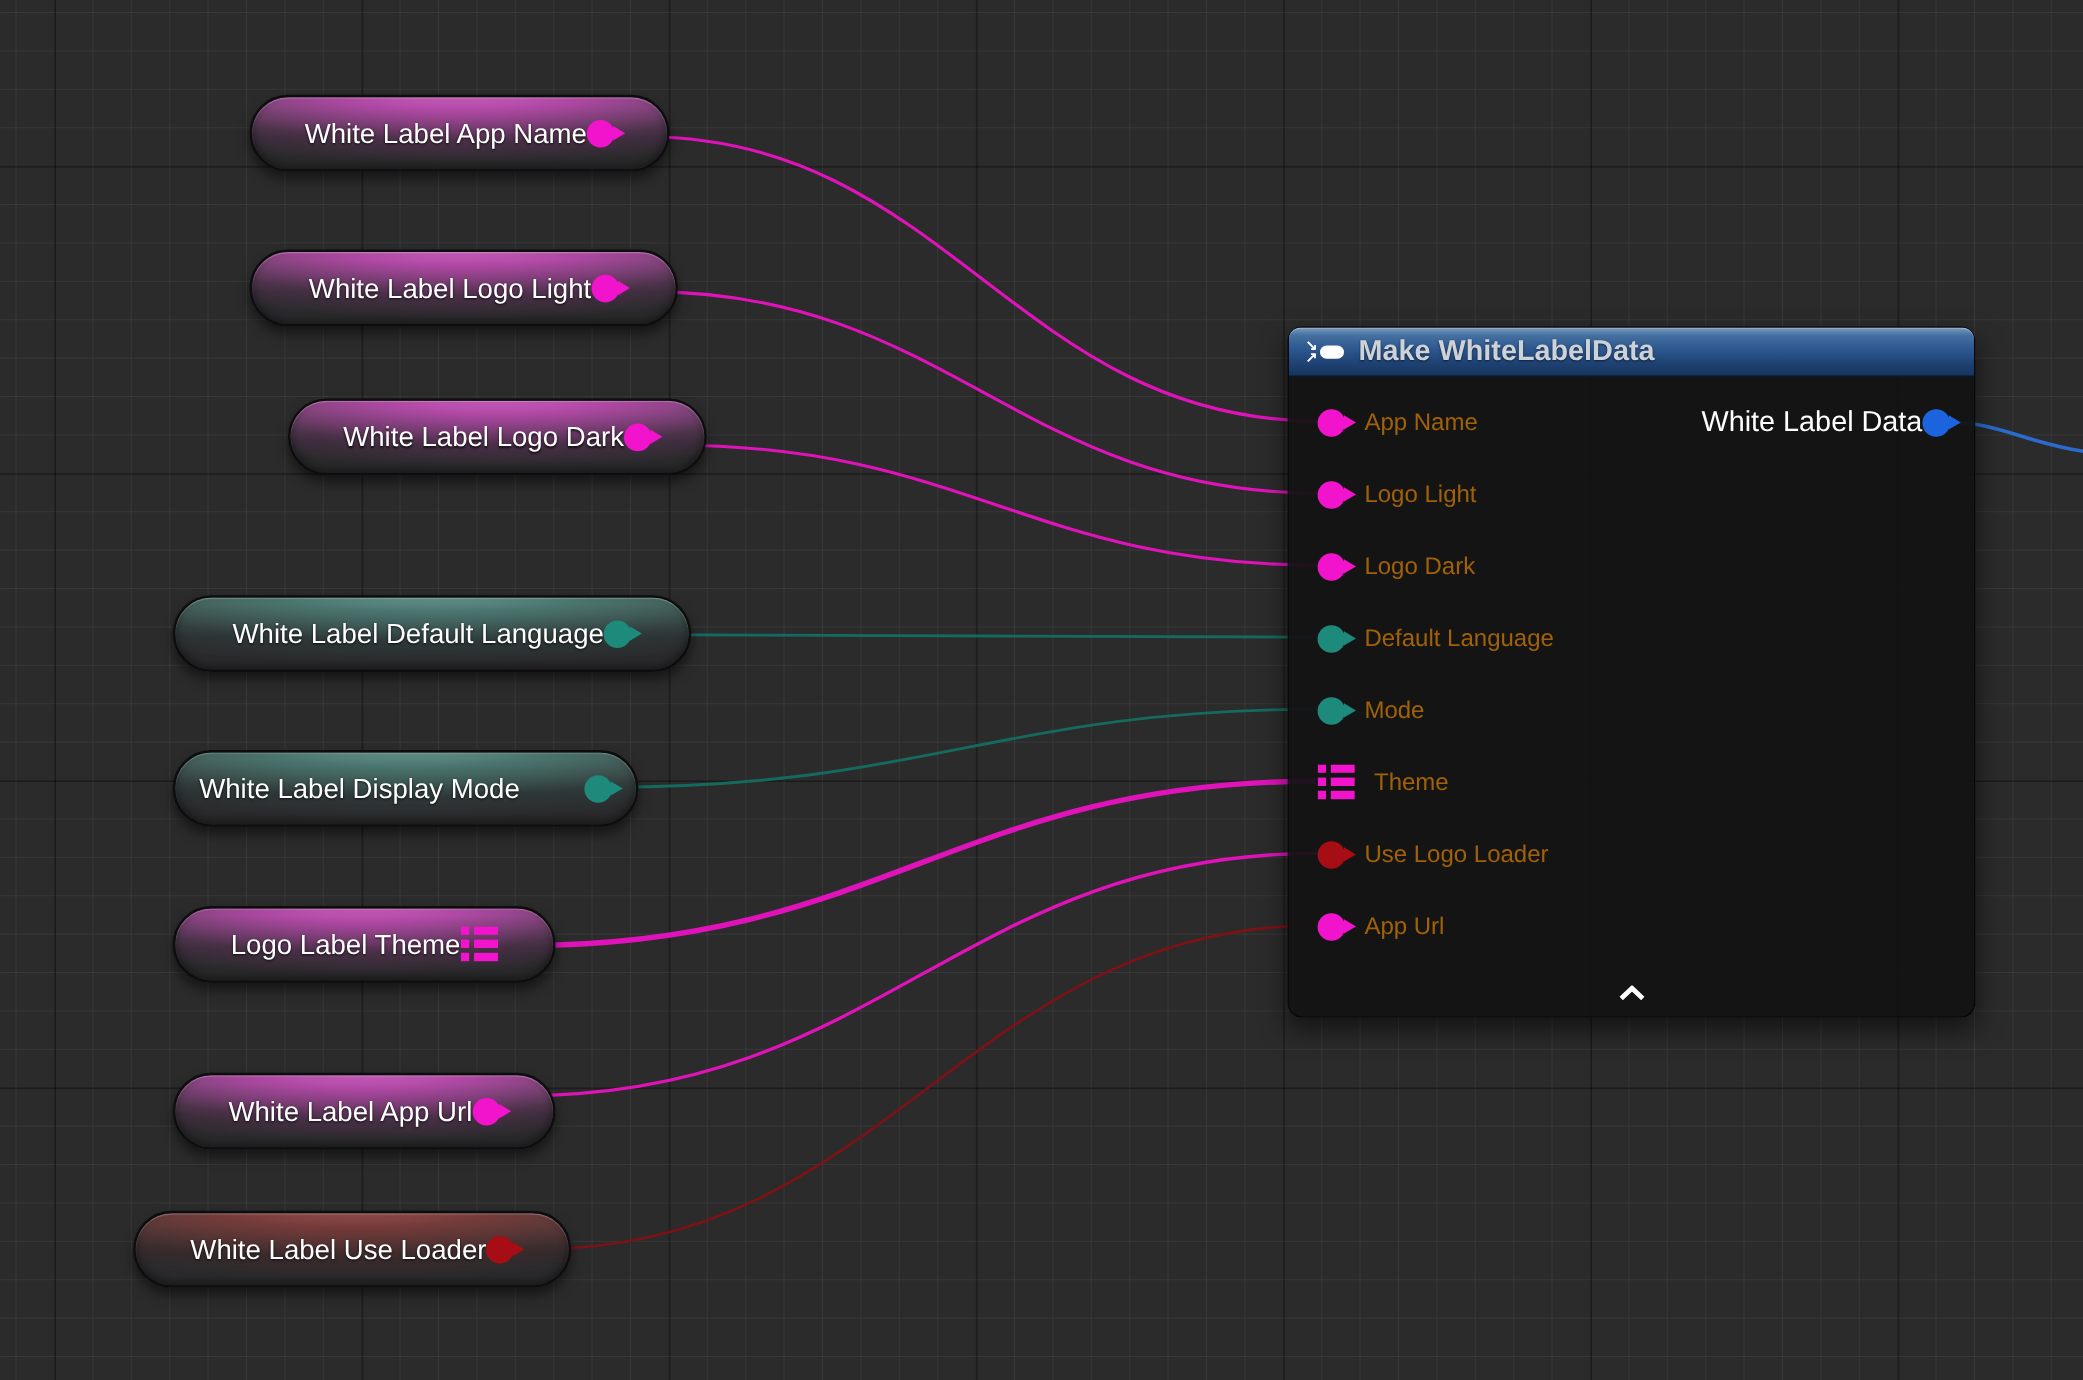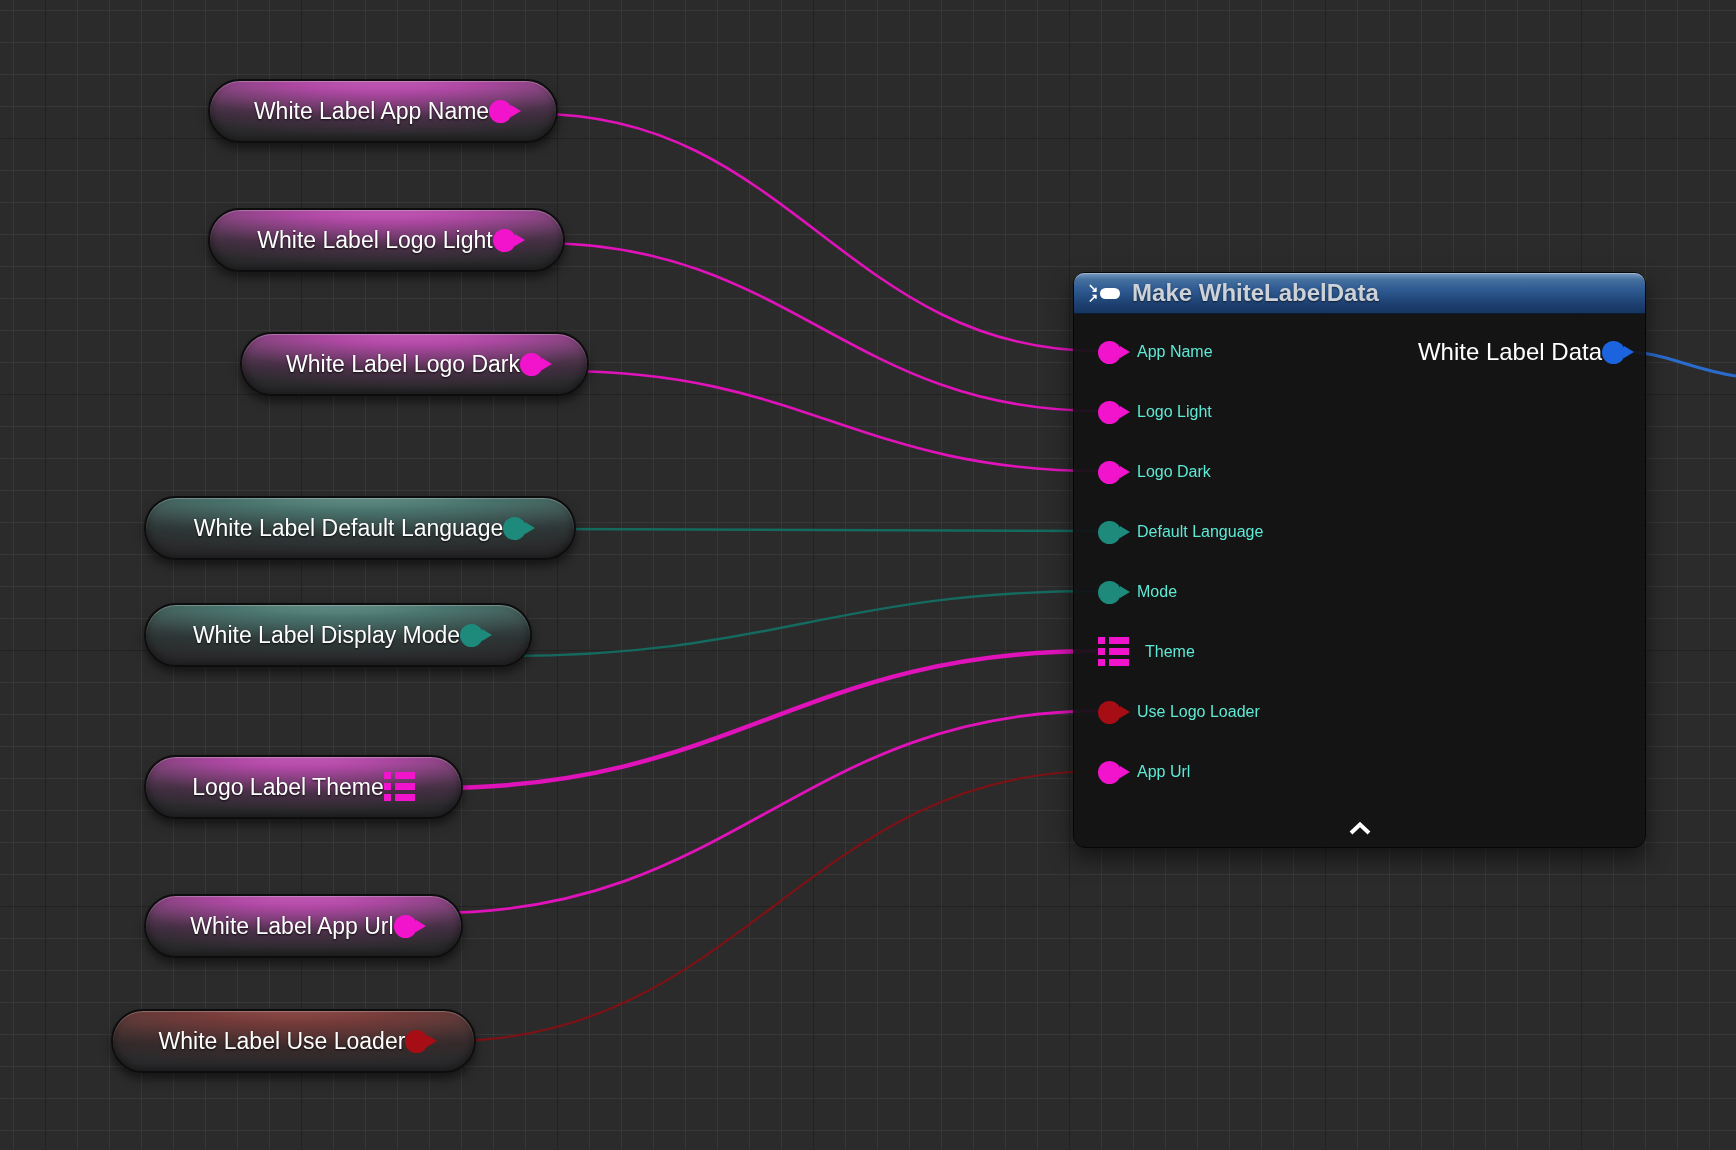--- a/index.html
+++ b/index.html
@@ -35,21 +35,21 @@
     radial-gradient(130% 150% at 50% -25%, rgba(136,188,178,.92) 0%, rgba(77,131,122,.8) 30%, rgba(52,82,77,.35) 58%, rgba(0,0,0,0) 78%),
     linear-gradient(180deg,#47494a 0%,#2a2a2c 55%,#2b2b2d 100%);}
   .g-bool{background:
     radial-gradient(130% 150% at 50% -25%, rgba(196,99,94,.85) 0%, rgba(134,58,55,.75) 30%, rgba(86,42,40,.35) 58%, rgba(0,0,0,0) 78%),
     linear-gradient(180deg,#4a4748 0%,#2a2a2c 55%,#2b2b2d 100%);}
 
   .vp0{left:208px;top:79px;width:350px;}
   .vp1{left:208px;top:208px;width:357px;}
   .vp2{left:240px;top:332px;width:349px;}
   .vp3{left:144px;top:496px;width:432px;}
-  .vp4{left:144px;top:603px;width:388px;}
+  .vp4{left:144px;top:625px;width:388px;justify-content:space-between;}
   .vp5{left:144px;top:755px;width:319px;}
   .vp6{left:144px;top:858px;width:319px;margin-top:36px;}
   .vp7{left:111px;top:1009px;width:365px;}
 
   
   .pin{flex:0 0 auto;width:23px;height:23px;border-radius:50%;background:var(--c);position:relative;}
   .pin::after{content:"";position:absolute;left:22px;top:5px;width:0;height:0;
     border-left:10px solid var(--c);border-top:6.5px solid transparent;border-bottom:6.5px solid transparent;}
   .t-string{--c:#f214cd;}
   .t-enum{--c:#1d8a7c;}
@@ -69,21 +69,21 @@
     border-bottom:1px solid #0b1b36;
     box-shadow:inset 0 1px 0 rgba(255,255,255,.28);
   }
   .node-title{color:#cdd2d8;font-size:24px;font-weight:700;white-space:nowrap;text-shadow:0 1px 2px rgba(0,0,0,.6);}
   .make-icon{display:flex;align-items:center;gap:2px;}
   .make-icon .arrows{display:flex;flex-direction:column;color:#fff;font-size:12px;line-height:10px;font-weight:700;}
   .make-icon .pill-shape{width:20px;height:11px;border-radius:6px;background:#fff;}
 
   .node-rows{padding:8px 0 0 24px;}
   .node-row{height:60px;display:flex;align-items:center;gap:16px;}
-  .node-row .row-label{color:#5eead4;font-size:16px;white-space:nowrap;}
+  .node-row .row-label{color:#a16207;font-size:20px;white-space:nowrap;}
 
   .node-output{position:absolute;top:49px;right:20px;height:60px;display:flex;align-items:center;}
   .node-output .row-label{color:#fff;font-size:24px;white-space:nowrap;}
 
   .collapse-btn{position:absolute;left:50%;bottom:6px;transform:translateX(-50%);padding:2px 8px;cursor:pointer;}
 </style>
 </head>
 <body>
 
 <div class="canvas">

